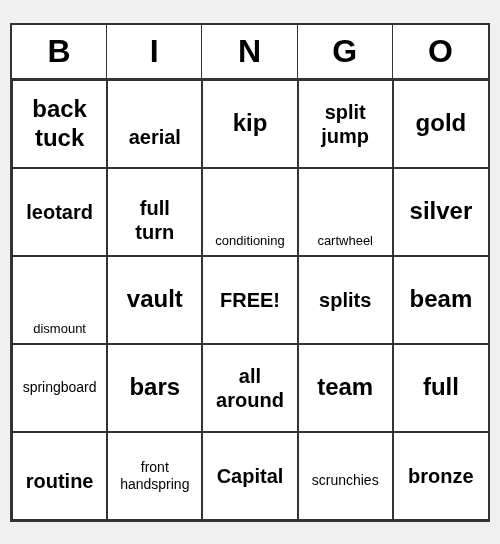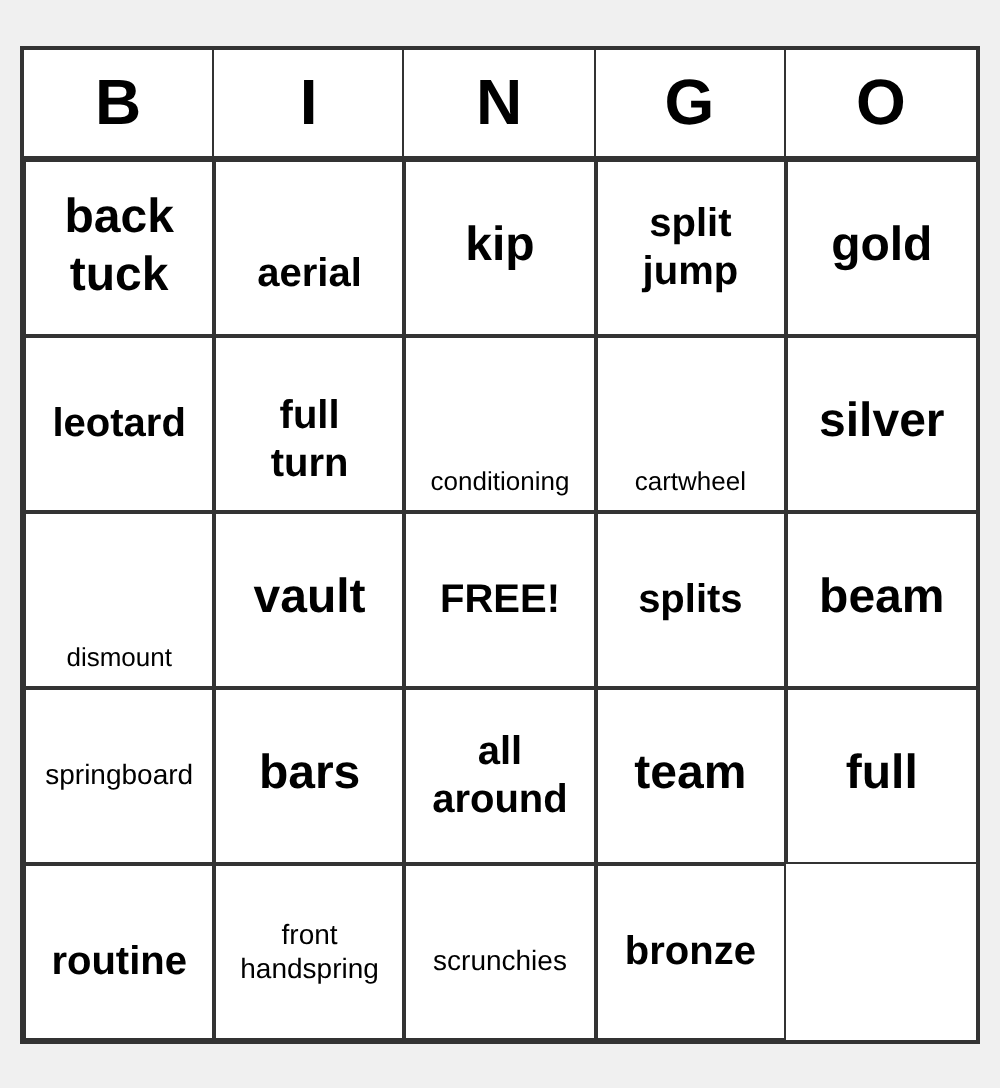--- a/index.html
+++ b/index.html
@@ -157,20 +157,23 @@
       <div class="bingo-cell large-text">
         <span style="white-space: pre-line;">full</span>
       </div>
       <div class="bingo-cell medium-text">
         <span style="white-space: pre-line; margin-top: 11px;">routine</span>
       </div>
       <div class="bingo-cell xsmall-text">
         <span style="white-space: pre-line;">front
 handspring</span>
       </div>
+      <div class="bingo-cell medium-text">
+        <span style="white-space: pre-line;">Capital</span>
+      </div>
       <div class="bingo-cell xsmall-text">
         <span style="white-space: pre-line; margin-top: 10px;">scrunchies</span>
       </div>
       <div class="bingo-cell medium-text">
         <span style="white-space: pre-line;">bronze</span>
       </div>
     </div>
 </div>
 
 </body></html>

